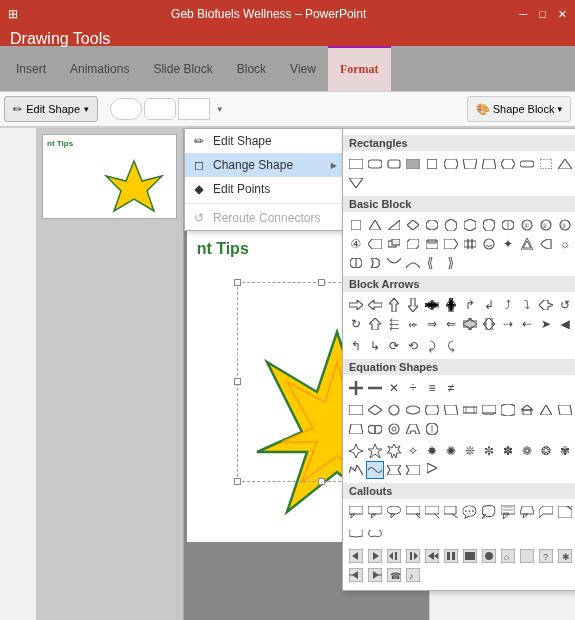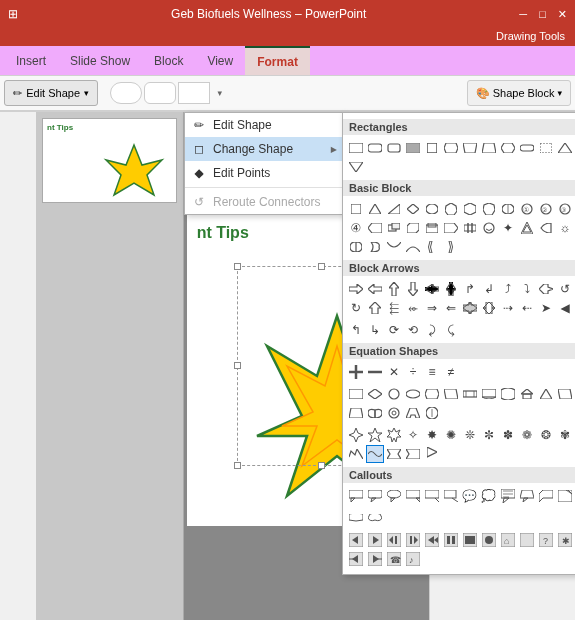--- a/index.html
+++ b/index.html
@@ -13,49 +13,49 @@
       display: flex;
       align-items: center;
       justify-content: space-between;
       padding: 0 8px;
       font-size: 12px;
     }
     .title-bar-left { display: flex; align-items: center; gap: 6px; }
 
     
     .ribbon-tabs {
-      background: #f0abfc;
+      background: #a3a3a3;
       display: flex;
       align-items: flex-start;
-      height: 30px;
+      height: 46px;
       border-bottom: 1px solid #d0d0d0;
       padding-left: 4px;
     }
     .ribbon-tab {
       padding: 4px 12px;
       font-size: 12px;
       color: #444;
       cursor: pointer;
       height: 100%;
       display: flex;
       align-items: center;
     }
     .ribbon-tab.format-active {
       background: #e8d5d5;
       color: #c0392b;
-      border-top: 2px solid #14532d;
+      border-top: 2px solid #a21caf;
       font-weight: bold;
+      font-family: Liberation Serif, serif;
     }
 
     
     .drawing-tools-bar {
       background: #c0392b;
       color: white;
-      font-size: 11px;
-      text-align: right;
+      font-size: 16px;
       padding: 2px 10px;
       height: 18px;
     }
 
     
     .edit-shape-btn {
       background: #e8e8e8;
       border: 1px solid #b0b0b0;
       border-radius: 3px;
       padding: 2px 8px;
@@ -202,21 +202,22 @@
     <span>✕</span>
   </div>
 </div>
 
 <div class="drawing-tools-bar">
   <span>Drawing Tools</span>
 </div>
 
 <div class="ribbon-tabs">
   <div class="ribbon-tab">Insert</div>
-  <div class="ribbon-tab">Slide Show</div>
+  <div class="ribbon-tab">Animations</div>
+  <div class="ribbon-tab">Slide Block</div>
   <div class="ribbon-tab">Block</div>
   <div class="ribbon-tab">View</div>
   <div class="ribbon-tab format-active">Format</div>
 </div>
 
 <div class="ribbon-wrapper">
   <div class="edit-shape-btn">
     <span style="font-size:11px;">✏</span>
     <span>Edit Shape</span>
     <span style="font-size:9px;">▾</span>

